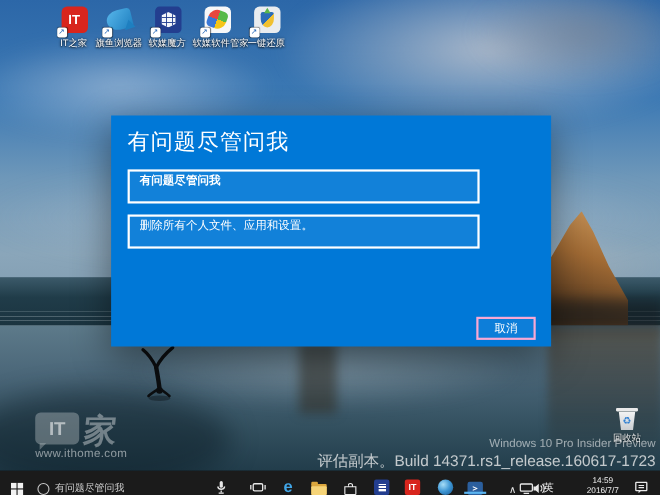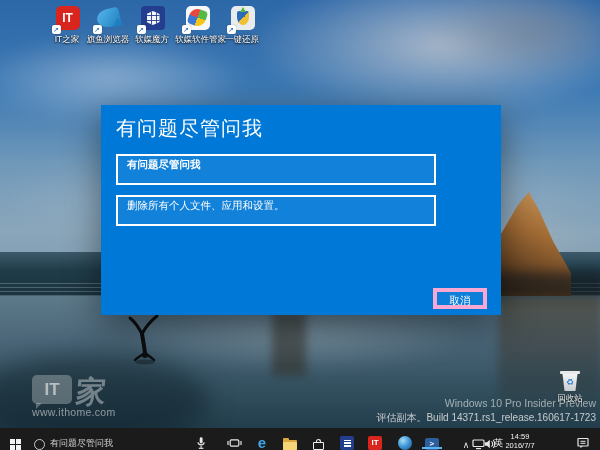--- a/index.html
+++ b/index.html
@@ -84,40 +84,40 @@
   
   .bin{position:absolute;left:548px;top:371px;width:44px;text-align:center;}
   .bin-lid{width:20px;height:3px;margin:0 auto;background:#e9e9e9;border-radius:1px;}
   .bin-body{width:17px;height:17px;margin:0 auto;background:linear-gradient(180deg,#f4f4f4,#c9cdd1);
     clip-path:polygon(6% 0,94% 0,82% 100%,18% 100%);
     font-size:9px;line-height:16px;color:#2f7fd1;}
   .bin-label{margin-top:2px;font-size:8.5px;color:#e6e6e6;text-shadow:0 1px 2px rgba(0,0,0,.8);}
 
   
   .wm1{right:4px;top:397px;font-size:10.5px;color:rgba(255,255,255,.55);text-align:right;white-space:nowrap;}
-  .wm2{right:4px;top:411px;font-size:10px;color:rgba(240,240,240,.78);text-align:right;white-space:nowrap;}
+  .wm2{right:4px;top:411px;font-size:14px;color:rgba(240,240,240,.78);text-align:right;white-space:nowrap;}
   .logo-box{left:32px;top:375px;width:40px;height:29px;background:rgba(235,238,240,.30);border-radius:5px;
     color:rgba(255,255,255,.55);font-weight:bold;font-size:17px;line-height:29px;text-align:center;}
   .logo-tail{left:36px;top:403px;width:0;height:0;border-left:6px solid rgba(235,238,240,.30);
     border-bottom:6px solid transparent;}
   .logo-jia{left:76px;top:372px;font-size:30px;color:rgba(255,255,255,.38);font-weight:bold;
     transform:skewX(-6deg);}
   .logo-url{left:32px;top:406px;font-size:10.5px;color:rgba(255,255,255,.5);letter-spacing:.3px;}
 
   
   .dialog{left:101px;top:105px;width:400px;height:210px;background:#0078d7;
     box-shadow:0 10px 34px rgba(0,0,0,.45);color:#fff;}
   .dlg-title{position:absolute;left:15px;top:10px;font-size:20px;font-weight:400;letter-spacing:1px;}
   .opt{position:absolute;left:15px;width:320px;height:31px;border:2px solid #fff;
     background:rgba(255,255,255,.07);padding:2px 9px;cursor:pointer;}
   .opt1{top:49px;}
   .opt2{top:90px;}
   .opt-title{font-size:10.5px;font-weight:bold;line-height:13px;}
   .opt-desc{font-size:10.5px;line-height:12px;}
-  .cancel{position:absolute;left:332px;top:183px;width:54px;height:21px;border:4px solid #f9a8d4;
+  .cancel{position:absolute;left:332px;top:183px;width:54px;height:21px;border:2px solid #f9a8d4;
     background:rgba(255,255,255,.05);color:#fff;font-size:10.5px;line-height:16px;text-align:center;
     padding:0;font-family:inherit;cursor:pointer;}
 
   
   .taskbar{left:0;top:428px;width:600px;height:22px;background:#1b1b1b;}
   .tb{position:absolute;top:428px;height:22px;display:flex;align-items:flex-end;justify-content:center;}
   .win-logo{display:grid;grid-template-columns:5px 5px;grid-template-rows:5px 5px;gap:1px;}
   .win-logo div{background:#f2f2f2;}
   .cortana-circle{width:11px;height:11px;border:1.5px solid #c8c8c8;border-radius:50%;}
   .search-text{color:#cfcfcf;font-size:9px;white-space:nowrap;}
@@ -315,21 +315,21 @@
   <div class="tb" style="left:482px;width:15px;">
     <svg class="ticon" width="12" height="12" viewBox="0 0 12 12">
       <path d="M1 4.2h2l2.8-2.4v8.4L3 7.8H1z" fill="#e8e8e8"></path>
       <path d="M7.5 3.4a3.7 3.7 0 0 1 0 5.2" stroke="#e8e8e8" stroke-width="1.1" fill="none"></path>
       <path d="M9.2 2a5.9 5.9 0 0 1 0 8" stroke="#e8e8e8" stroke-width="1.1" fill="none"></path>
     </svg>
   </div>
   <div class="tb" style="left:491px;width:15px;">
     <span class="ime">英</span>
   </div>
-  <div class="tb" style="left:500px;width:40px;">
+  <div class="tb" style="left:528px;width:40px;">
     <div class="clock">
       <div>14:59</div>
       <div>2016/7/7</div>
     </div>
   </div>
   <div class="tb" style="left:572px;width:22px;">
     <svg class="ticon" width="14" height="14" viewBox="0 0 14 14">
       <rect x="2" y="2.5" width="10" height="7.5" rx="0.5" stroke="#e8e8e8" stroke-width="1.2" fill="none"></rect>
       <path d="M4.5 10v2.3L7 10" fill="#e8e8e8"></path>
       <line x1="4.5" y1="5.3" x2="9.5" y2="5.3" stroke="#e8e8e8" stroke-width="1"></line>

